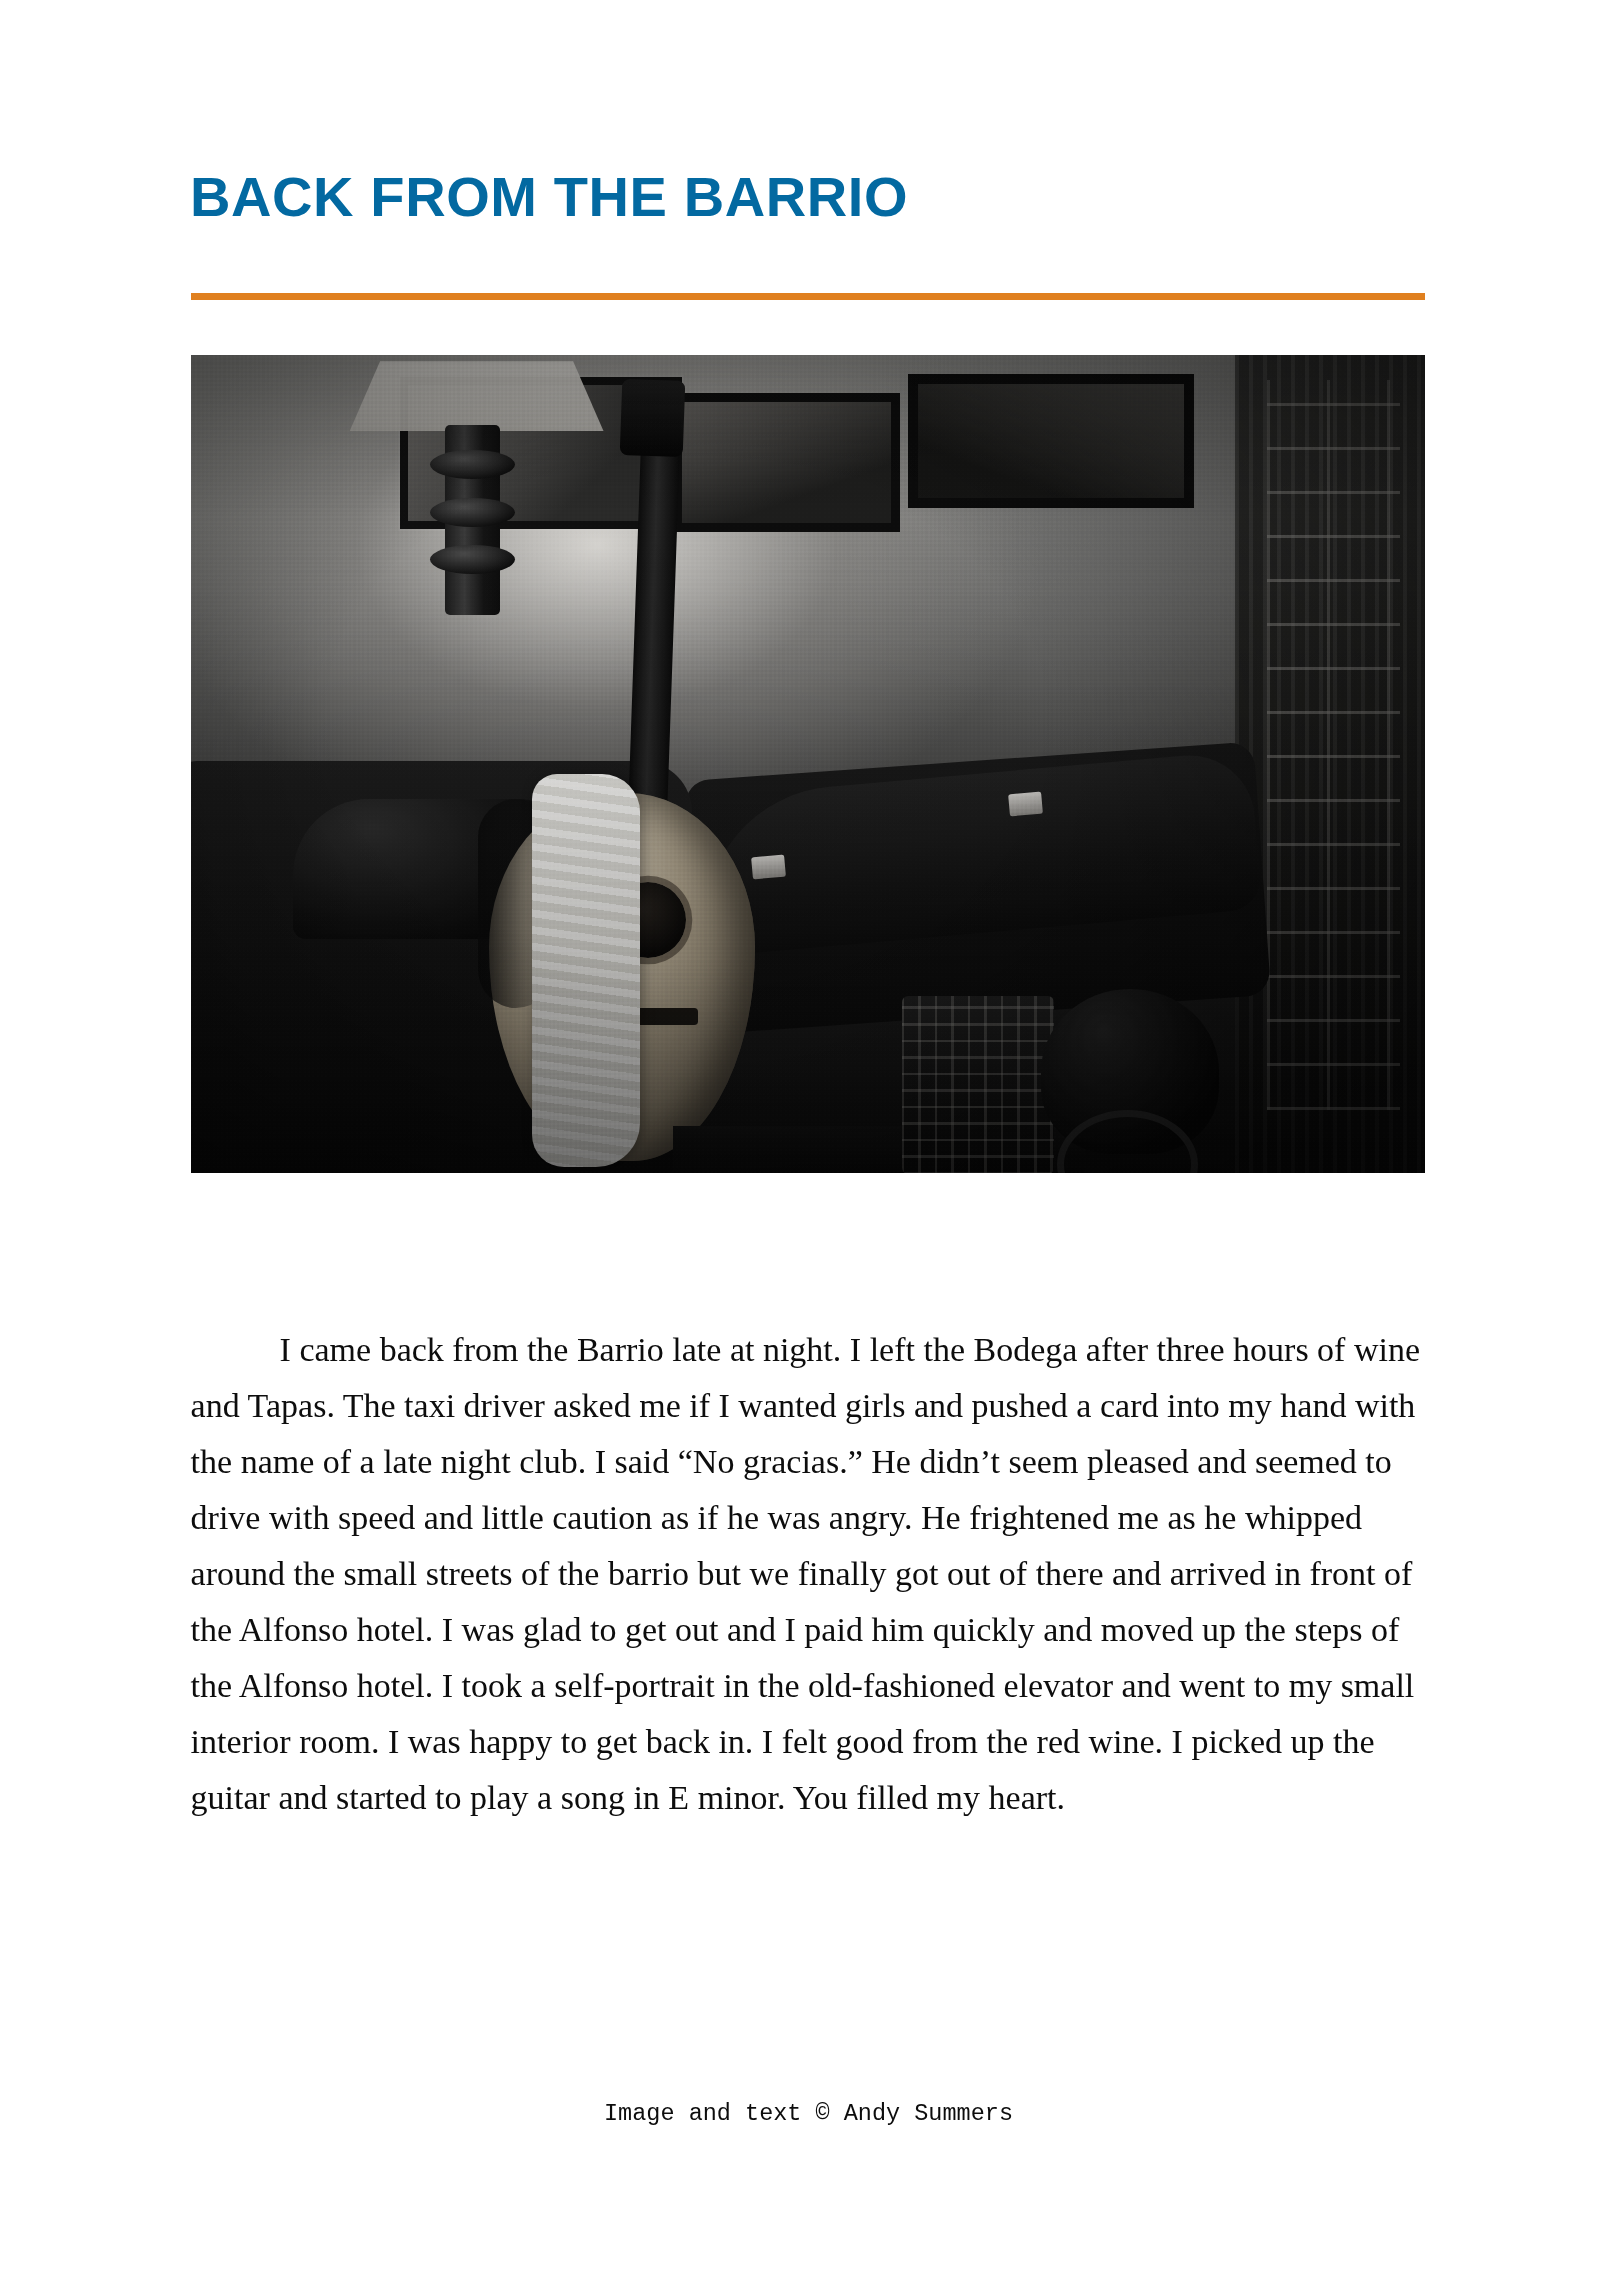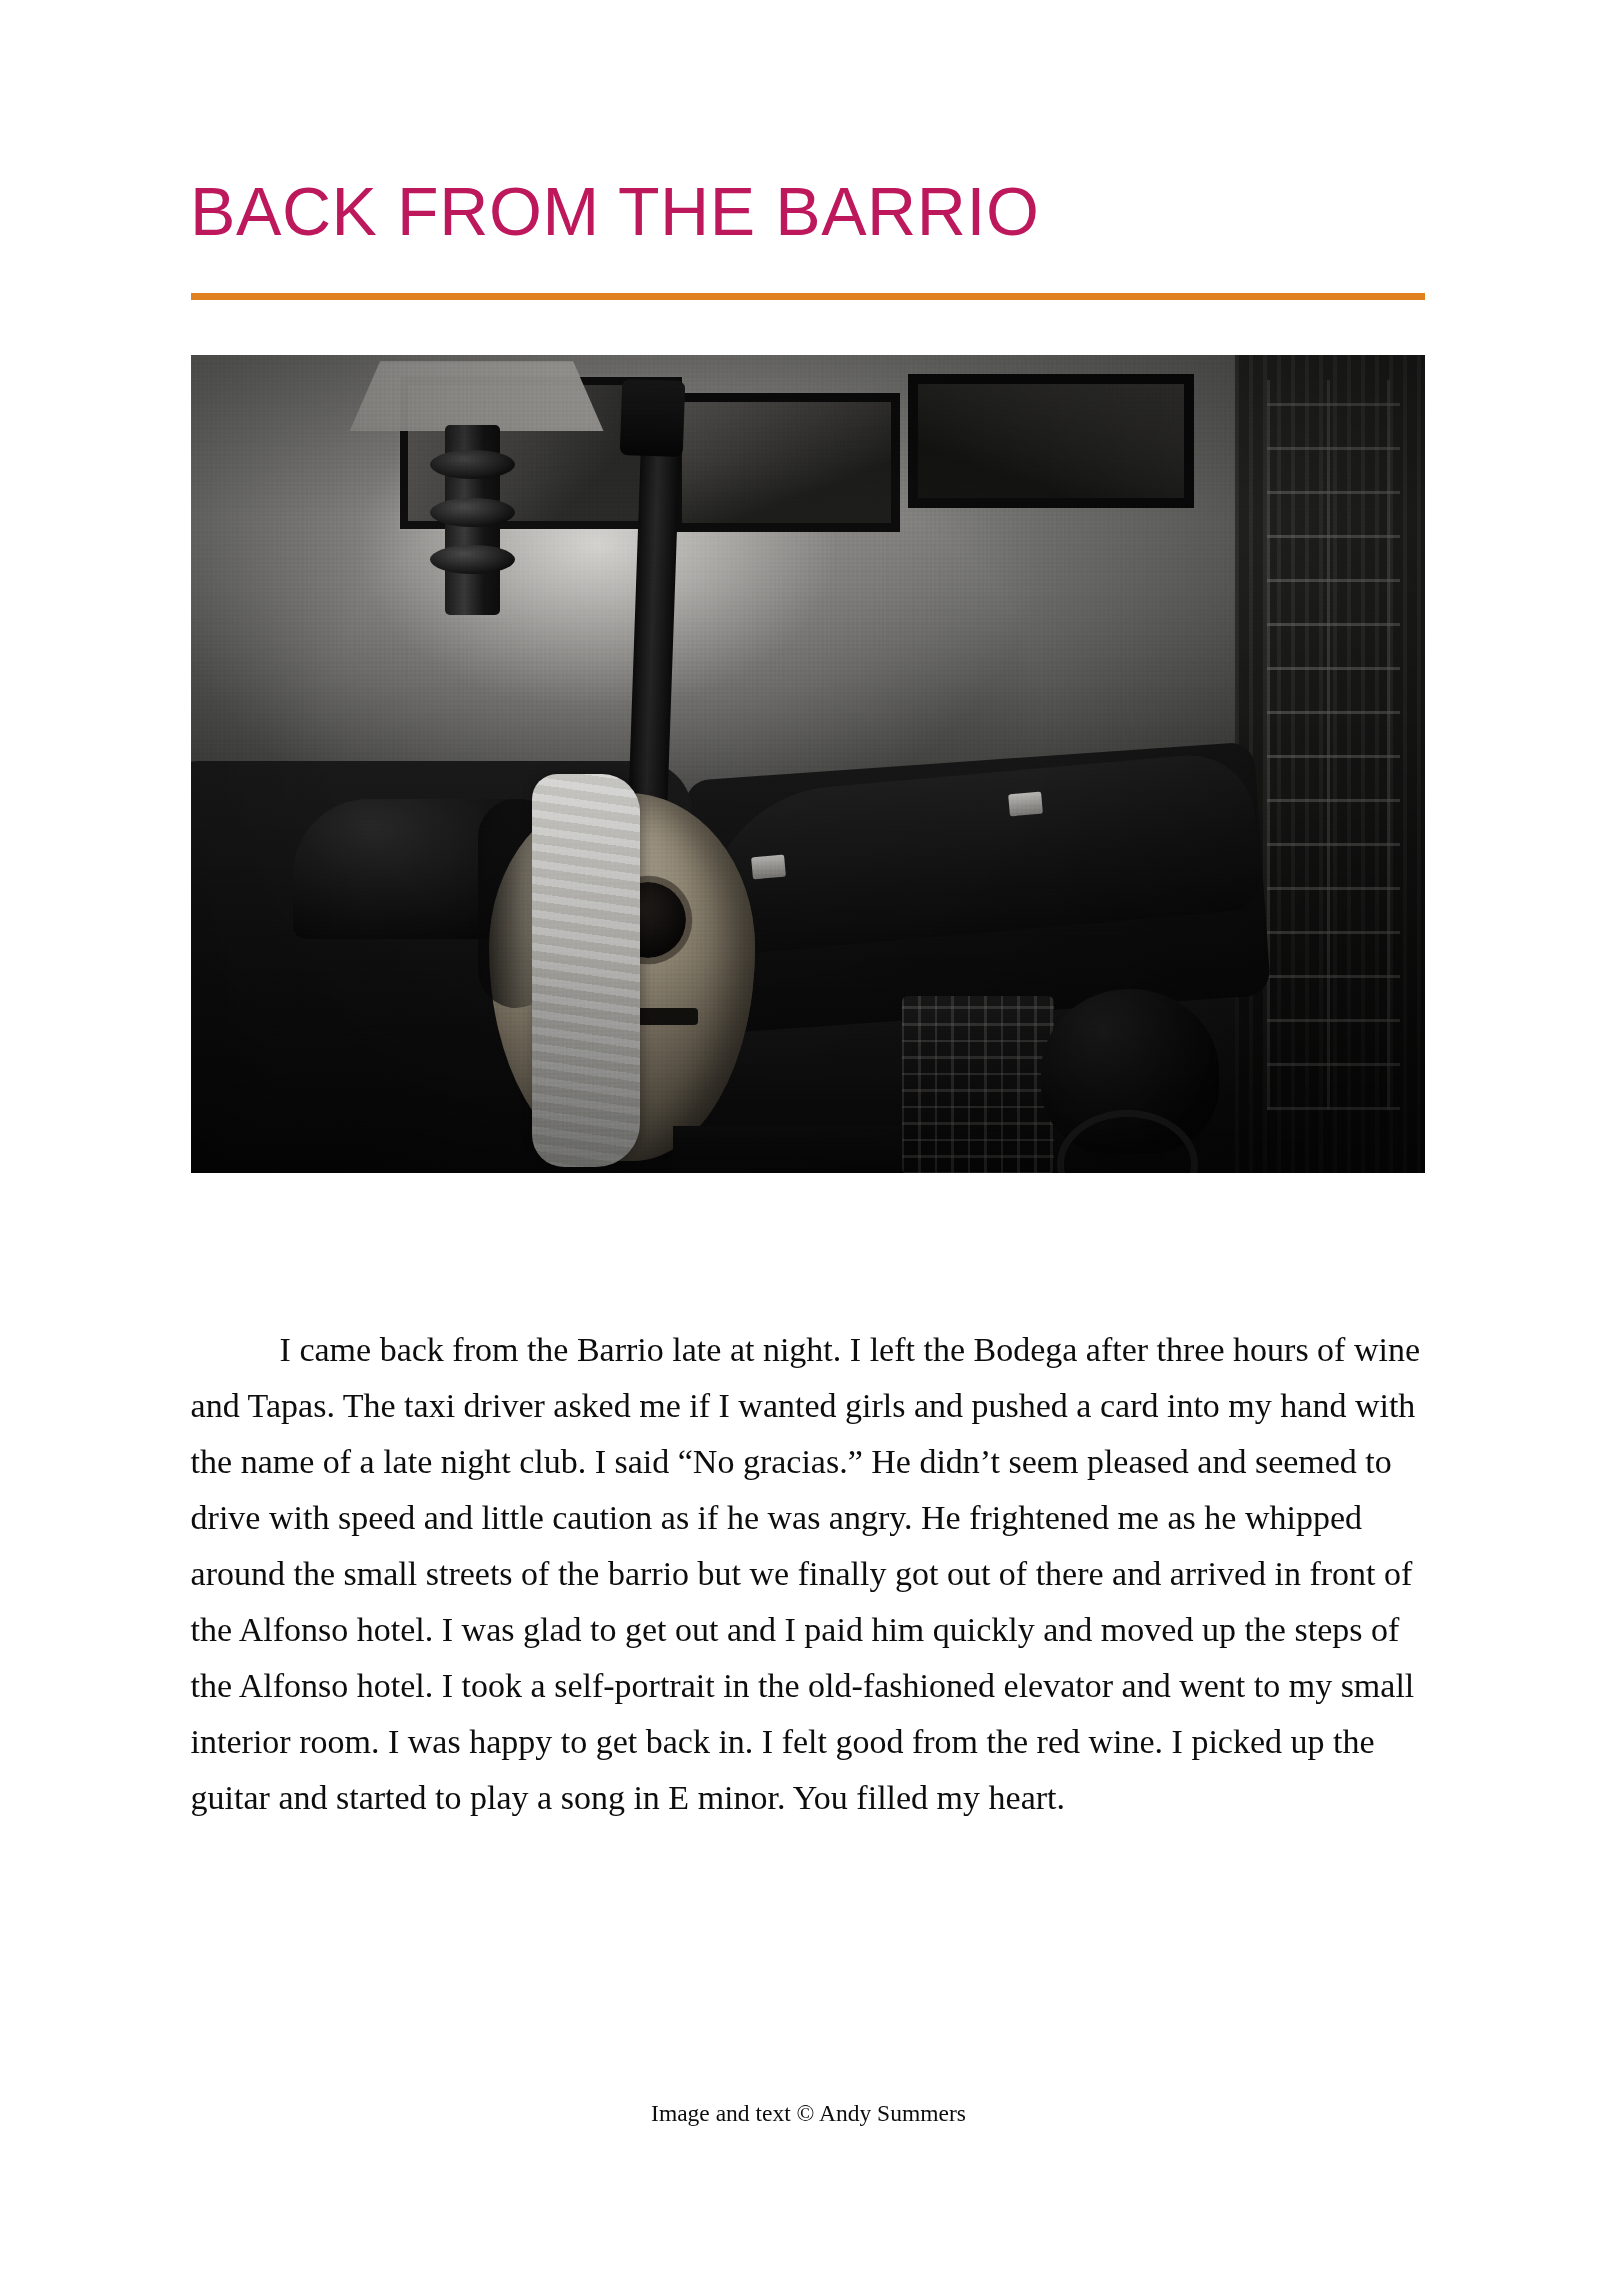--- a/index.html
+++ b/index.html
@@ -28,24 +28,24 @@
     top: 0;
     width: 1237px;
     height: 2284px;
   }
   .title {
     position: absolute;
     left: 0;
     top: 130px;
     width: 1237px;
     font-family: "Liberation Sans", sans-serif;
-    font-weight: normal;
-    font-size: 68px;
+    font-weight: bold;
+    font-size: 56px;
     letter-spacing: 0.6px;
-    color: #be185d;
+    color: #0369a1;
     line-height: 1.05;
     white-space: nowrap;
   }
   .rule {
     position: absolute;
     left: 0.6px;
     top: 293px;
     width: 1234px;
     height: 7px;
     background: #e0801f;
@@ -295,21 +295,21 @@
     color: #0d0d0d;
     text-align: left;
     text-indent: 89px;
   }
   .credit {
     position: absolute;
     left: 0;
     top: 2100px;
     width: 1237px;
     text-align: center;
-    font-family: Liberation Serif, serif;
+    font-family: Liberation Mono, monospace;
     font-size: 23.5px;
     color: #0d0d0d;
   }
 </style>
 </head>
 <body>
 
 <div class="page">
   <div class="content">
 

